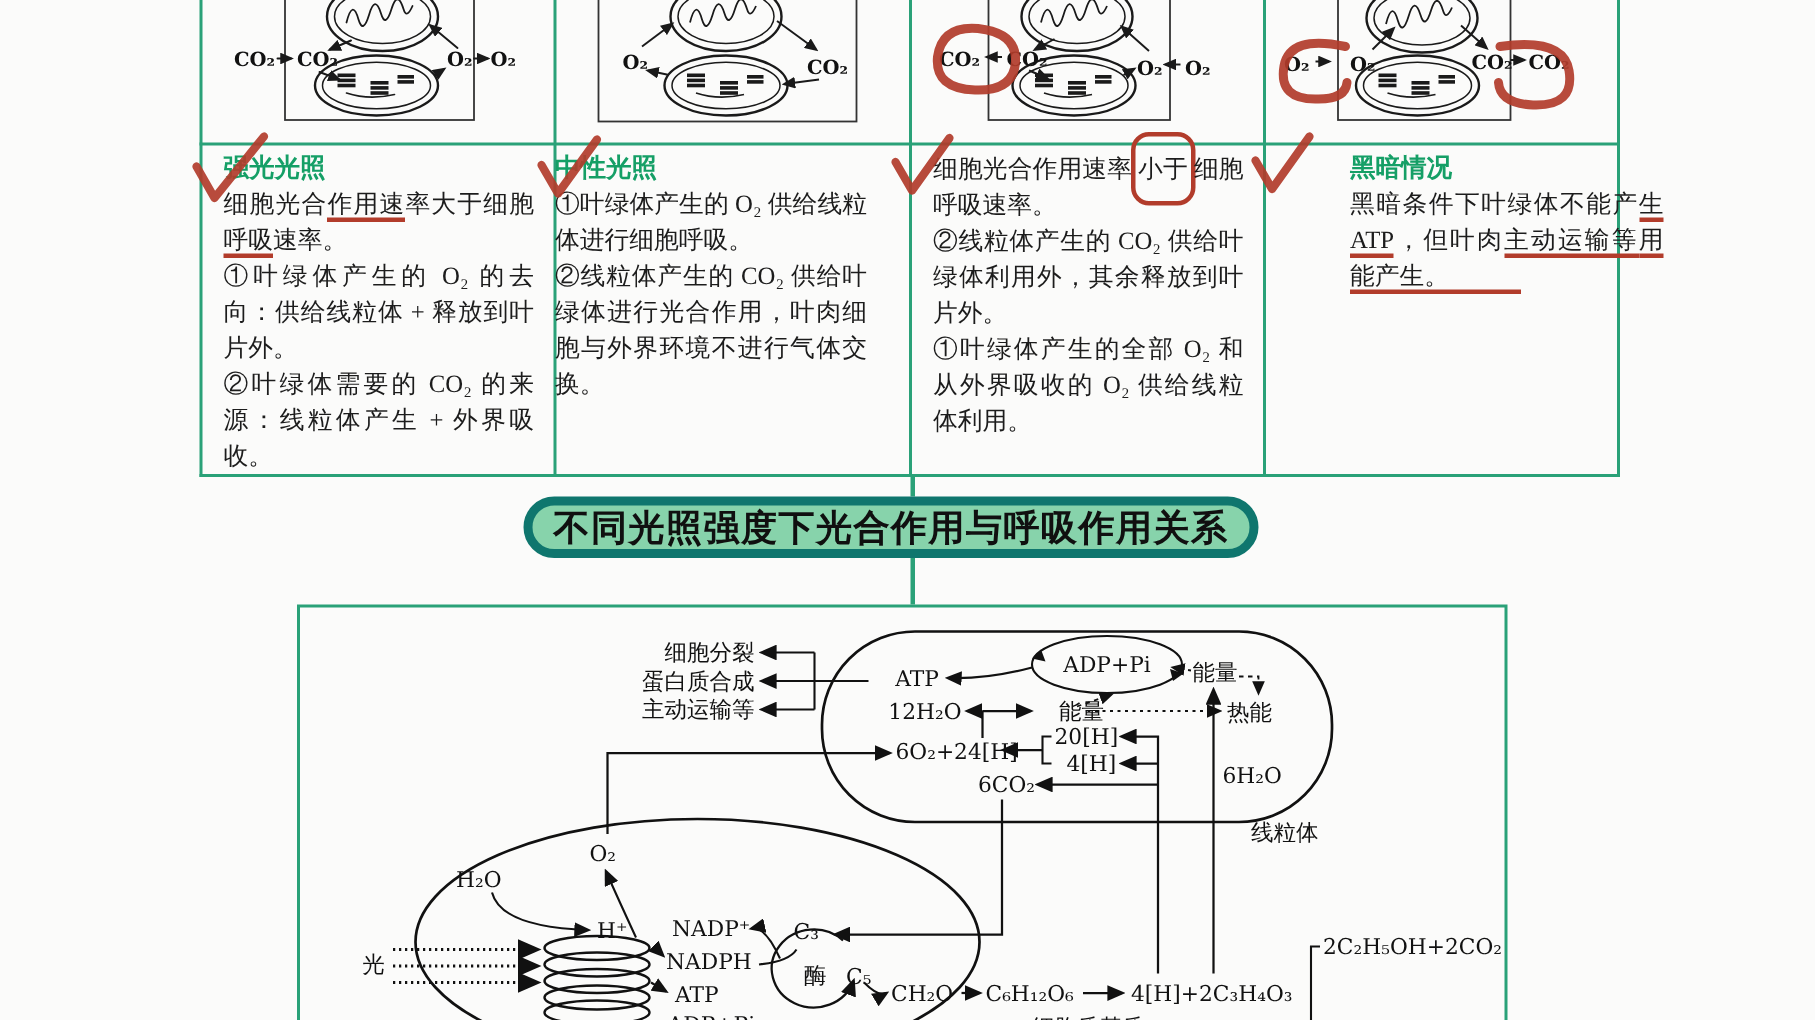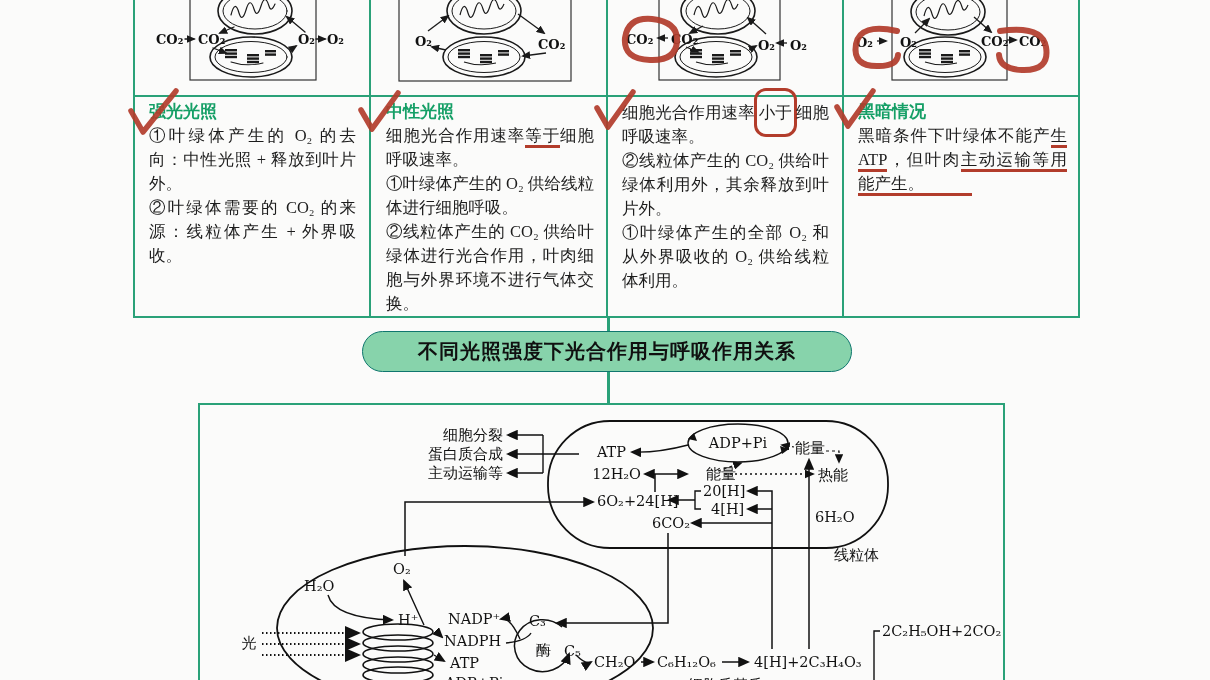--- a/index.html
+++ b/index.html
@@ -11,25 +11,25 @@
   .hline{position:absolute;left:133px;width:947px;height:2px;background:#2aa178;}
   .cellText{position:absolute;box-sizing:border-box;padding:5px 13px 0 16px;color:#1c1c1c;
             font-size:16.5px;line-height:24px;text-align:justify;}
   .cellText h3{margin:0 0 1px 0;font-size:17px;line-height:22px;color:#159f66;
                font-family:"Liberation Sans","DejaVu Sans",sans-serif;font-weight:bold;}
   .cellText p{margin:0;}
   .rul{border-bottom:3.5px solid #b23c2b;}
   .rul-long{border-bottom:3.5px solid #b23c2b;padding-right:48px;}
   .rcircle{border:3.5px solid #b23c2b;border-radius:12px;padding:12px 2px;margin:17px -1px;}
   
-  .banner{position:absolute;left:362px;top:331px;width:490px;height:41px;border-radius:22px;
-          background:#87d3ab;border:1px solid #0f766e;box-sizing:border-box;
+  .banner{position:absolute;left:349px;top:331px;width:490px;height:41px;border-radius:22px;
+          background:#87d3ab;border:6px solid #0f766e;box-sizing:border-box;
           display:flex;align-items:center;justify-content:center;
           font-family:"Liberation Sans","DejaVu Sans",sans-serif;font-weight:bold;
-          font-size:20px;color:#101010;letter-spacing:1px;}
+          font-size:24px;color:#101010;letter-spacing:1px;}
   .connector{position:absolute;left:607px;width:3px;background:#2aa178;}
   .bigbox{position:absolute;left:198px;top:403px;width:807px;height:292px;
           border:2px solid #2aa178;box-sizing:border-box;background:transparent;}
   svg{position:absolute;}
   svg text{fill:#111;}
   .ft{font-family:"DejaVu Serif","DejaVu Sans",serif;font-weight:bold;font-size:13px;}
   .ff{font-family:"DejaVu Serif","DejaVu Sans",serif;font-size:14.5px;}
   .fc{font-family:"Liberation Serif","DejaVu Serif",serif;font-size:15px;}
 </style>
 </head>
@@ -125,38 +125,38 @@
     <line x1="915" y1="33" x2="929" y2="19" stroke="#1a1a1a" stroke-width="1.3" marker-end="url(#ahT)"></line>
     <line x1="974" y1="17" x2="991" y2="32" stroke="#1a1a1a" stroke-width="1.3" marker-end="url(#ahT)"></line>
     <text class="ft" x="981" y="46">CO₂</text>
     <line x1="1007" y1="40" x2="1016" y2="40" stroke="#1a1a1a" stroke-width="1.3" marker-end="url(#ahT)"></line>
     <text class="ft" x="1019" y="46">CO₂</text>
   </g>
 </svg>
 
 <div class="cellText" style="left:133px;top:96px;width:236px;height:220px;">
   <h3>强光光照</h3>
-  <p>①叶绿体产生的 O₂ 的去向：中性光照 + 释放到叶片外。</p>
+  <p><span>细胞光合</span><span class="rul">作用速</span><span>率大于细胞</span><span class="rul">呼吸</span><span>速率。</span></p>
+  <p>①叶绿体产生的 O₂ 的去向：供给线粒体 + 释放到叶片外。</p>
   <p>②叶绿体需要的 CO₂ 的来源：线粒体产生 + 外界吸收。</p>
 </div>
 
-<div class="cellText" style="left:370px;top:96px;width:237px;height:270px;">
+<div class="cellText" style="left:354px;top:96px;width:237px;height:270px;">
   <h3>中性光照</h3>
-  <p><span>细胞光合作用速率</span><span class="rul">等于</span><span>细胞呼吸速率。</span></p>
   <p>①叶绿体产生的 O₂ 供给线粒体进行细胞呼吸。</p>
   <p>②线粒体产生的 CO₂ 供给叶绿体进行光合作用，叶肉细胞与外界环境不进行气体交换。</p>
 </div>
 
 <div class="cellText" style="left:606px;top:96px;width:236px;height:220px;">
   <p><span>细胞光合作用速率</span><span class="rcircle">小于</span><span>细胞呼吸速率。</span></p>
   <p>②线粒体产生的 CO₂ 供给叶绿体利用外，其余释放到叶片外。</p>
   <p>①叶绿体产生的全部 O₂ 和从外界吸收的 O₂ 供给线粒体利用。</p>
 </div>
 
-<div class="cellText" style="left:842px;top:96px;width:238px;height:196px;">
+<div class="cellText" style="left:884px;top:96px;width:238px;height:196px;">
   <h3>黑暗情况</h3>
   <p><span>黑暗条件下叶绿体不能产</span><span class="rul">生 ATP</span><span>，但叶肉</span><span class="rul">主动运输等</span><span class="rul-long">用能产生。</span></p>
 </div>
 
 <div class="connector" style="top:316px;height:15px;"></div>
 <div class="banner">不同光照强度下光合作用与呼吸作用关系</div>
 <div class="connector" style="top:372px;height:31px;"></div>
 <div class="bigbox"></div>
 
 <svg style="left:198px;top:403px;" width="807" height="277" viewBox="0 0 807 277">

